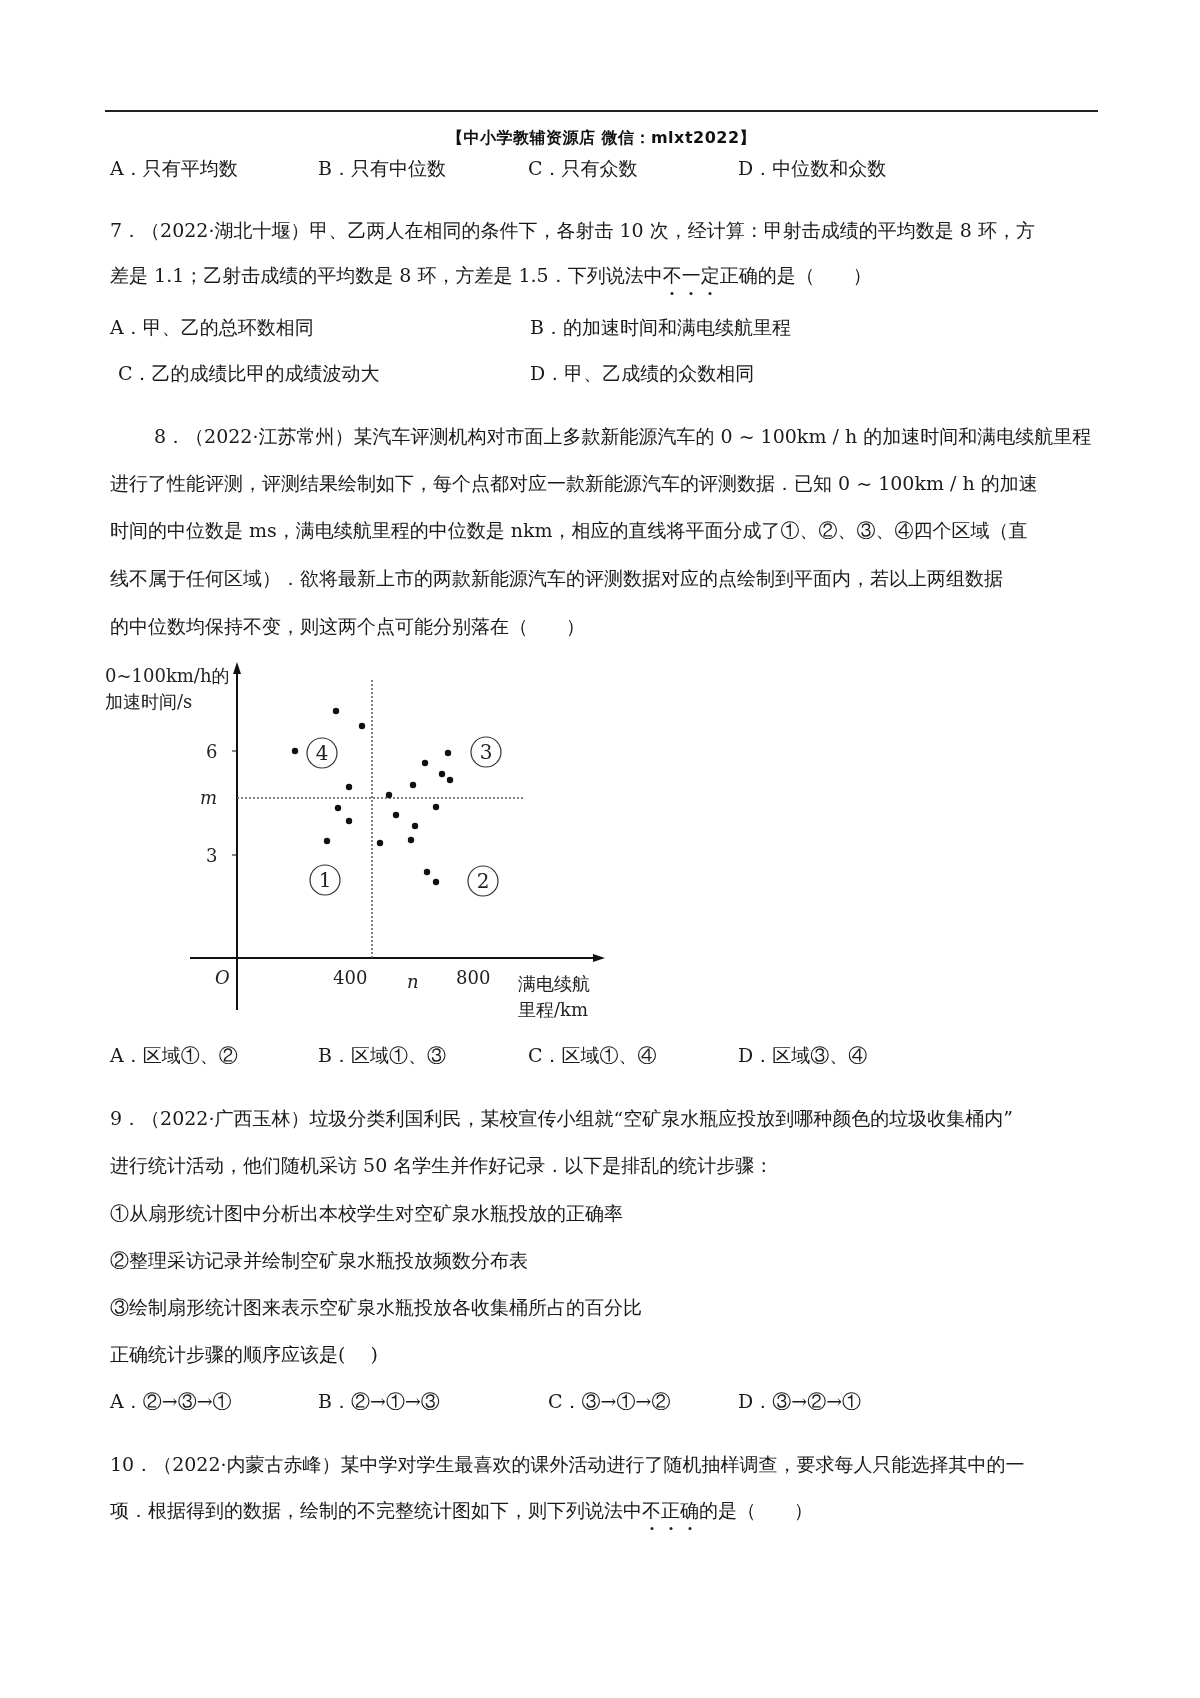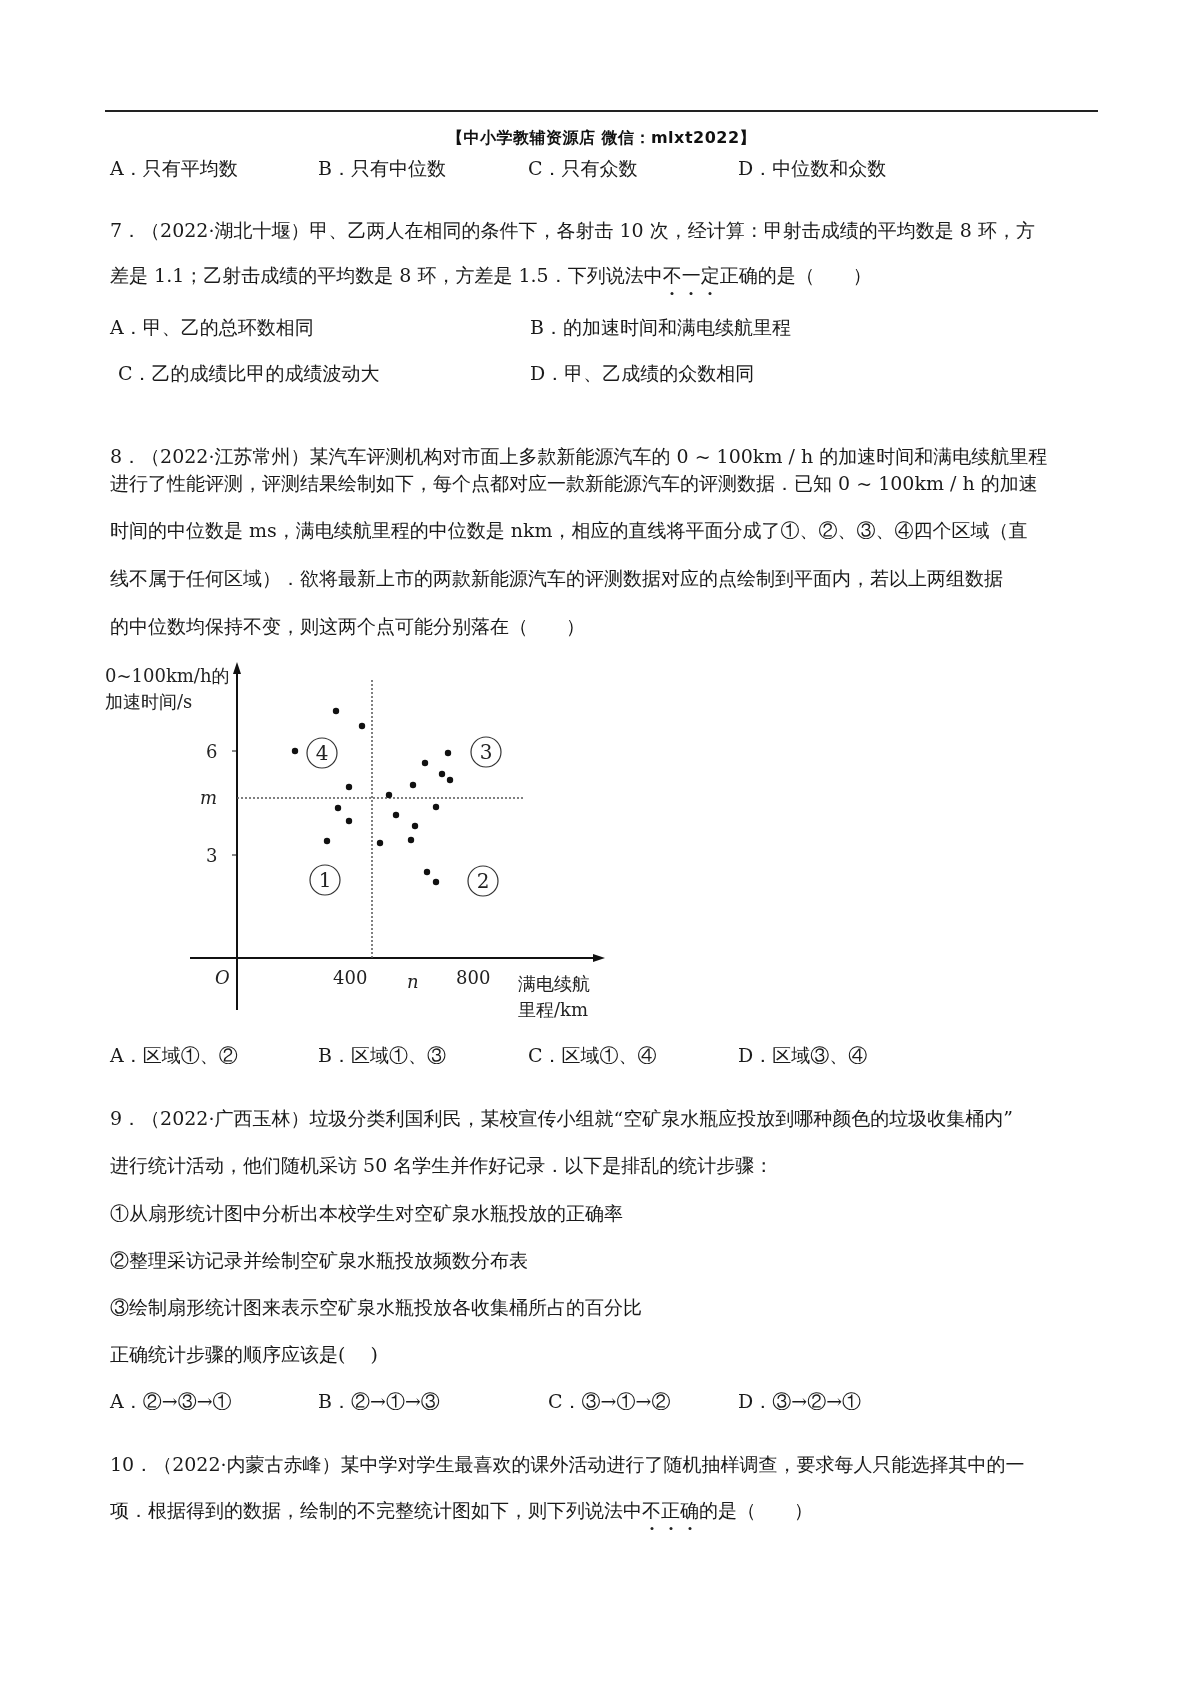--- a/index.html
+++ b/index.html
@@ -28,21 +28,21 @@
 
   <div class="line" style="top:217px;text-align:right;">7．（2022·湖北十堰）甲、乙两人在相同的条件下，各射击 10 次，经计算：甲射击成绩的平均数是 8 环，方</div>
   <div class="line" style="top:262px;">
     <span>差是 1.1；乙射击成绩的平均数是 8 环，方差是 1.5．下列说法中</span><span class="dotted"><span>不</span><i class="em-dot"></i></span><span class="dotted"><span>一</span><i class="em-dot"></i></span><span class="dotted"><span>定</span><i class="em-dot"></i></span><span>正确的是（　　）</span>
   </div>
   <div class="opt" style="left:110px; top:314px;">A．甲、乙的总环数相同</div>
   <div class="opt" style="left:530px; top:314px;">B．的加速时间和满电续航里程</div>
   <div class="opt" style="left:110px; top:360px;margin-left:8px;">C．乙的成绩比甲的成绩波动大</div>
   <div class="opt" style="left:530px; top:360px;">D．甲、乙成绩的众数相同</div>
 
-  <div class="line" style="top:443px;">8．（2022·江苏常州）某汽车评测机构对市面上多款新能源汽车的 0 ~ 100km / h 的加速时间和满电续航里程</div>
+  <div class="line" style="top:423px;margin-left:44px;">8．（2022·江苏常州）某汽车评测机构对市面上多款新能源汽车的 0 ~ 100km / h 的加速时间和满电续航里程</div>
   <div class="line" style="top:470px;">进行了性能评测，评测结果绘制如下，每个点都对应一款新能源汽车的评测数据．已知 0 ~ 100km / h 的加速</div>
   <div class="line" style="top:517px;">时间的中位数是 ms，满电续航里程的中位数是 nkm，相应的直线将平面分成了①、②、③、④四个区域（直</div>
   <div class="line" style="top:565px;">线不属于任何区域）．欲将最新上市的两款新能源汽车的评测数据对应的点绘制到平面内，若以上两组数据</div>
   <div class="line" style="top:613px;">的中位数均保持不变，则这两个点可能分别落在（　　）</div>
 
   <svg class="chart" viewBox="0 0 520 380" width="520" height="380" xmlns="http://www.w3.org/2000/svg">
 
     <line x1="137" y1="360" x2="137" y2="20" stroke="#111" stroke-width="2"></line>
     <polygon points="137,12 133,24 141,24" fill="#111"></polygon>
     <line x1="90" y1="308" x2="495" y2="308" stroke="#111" stroke-width="2"></line>

